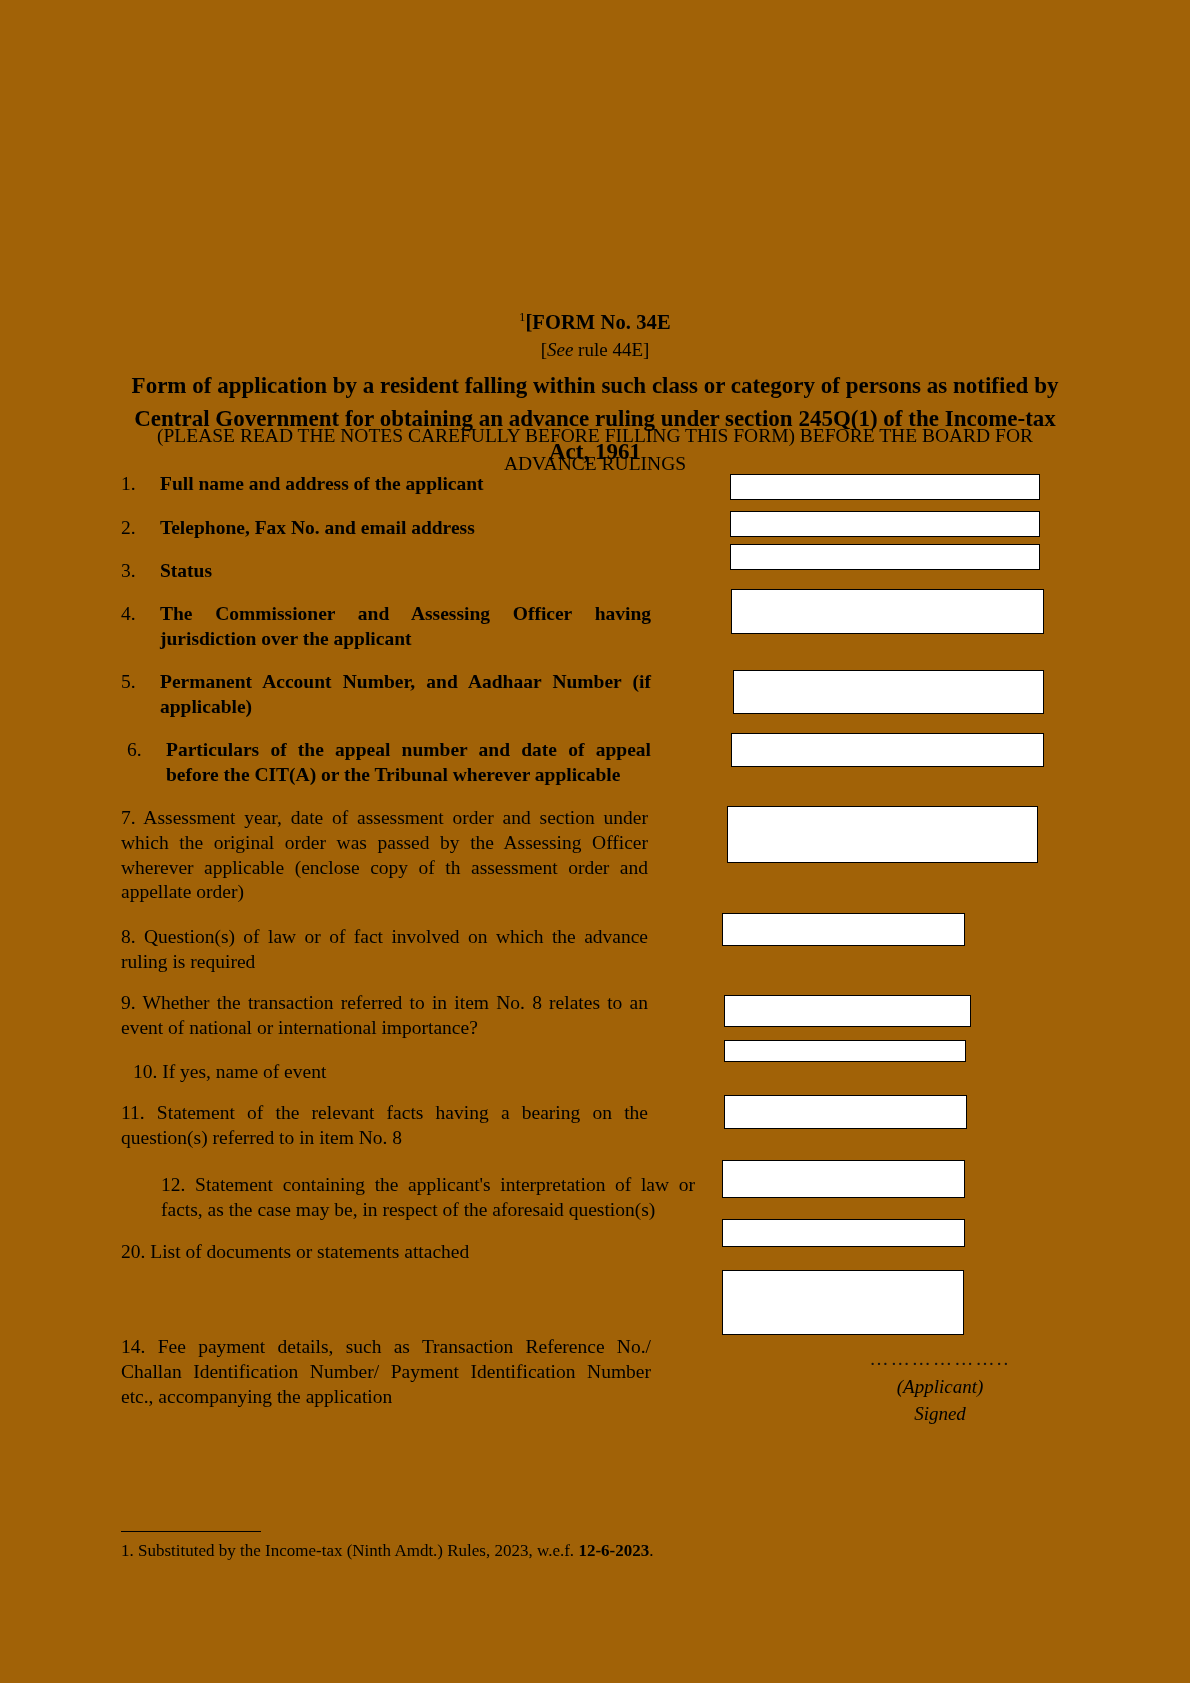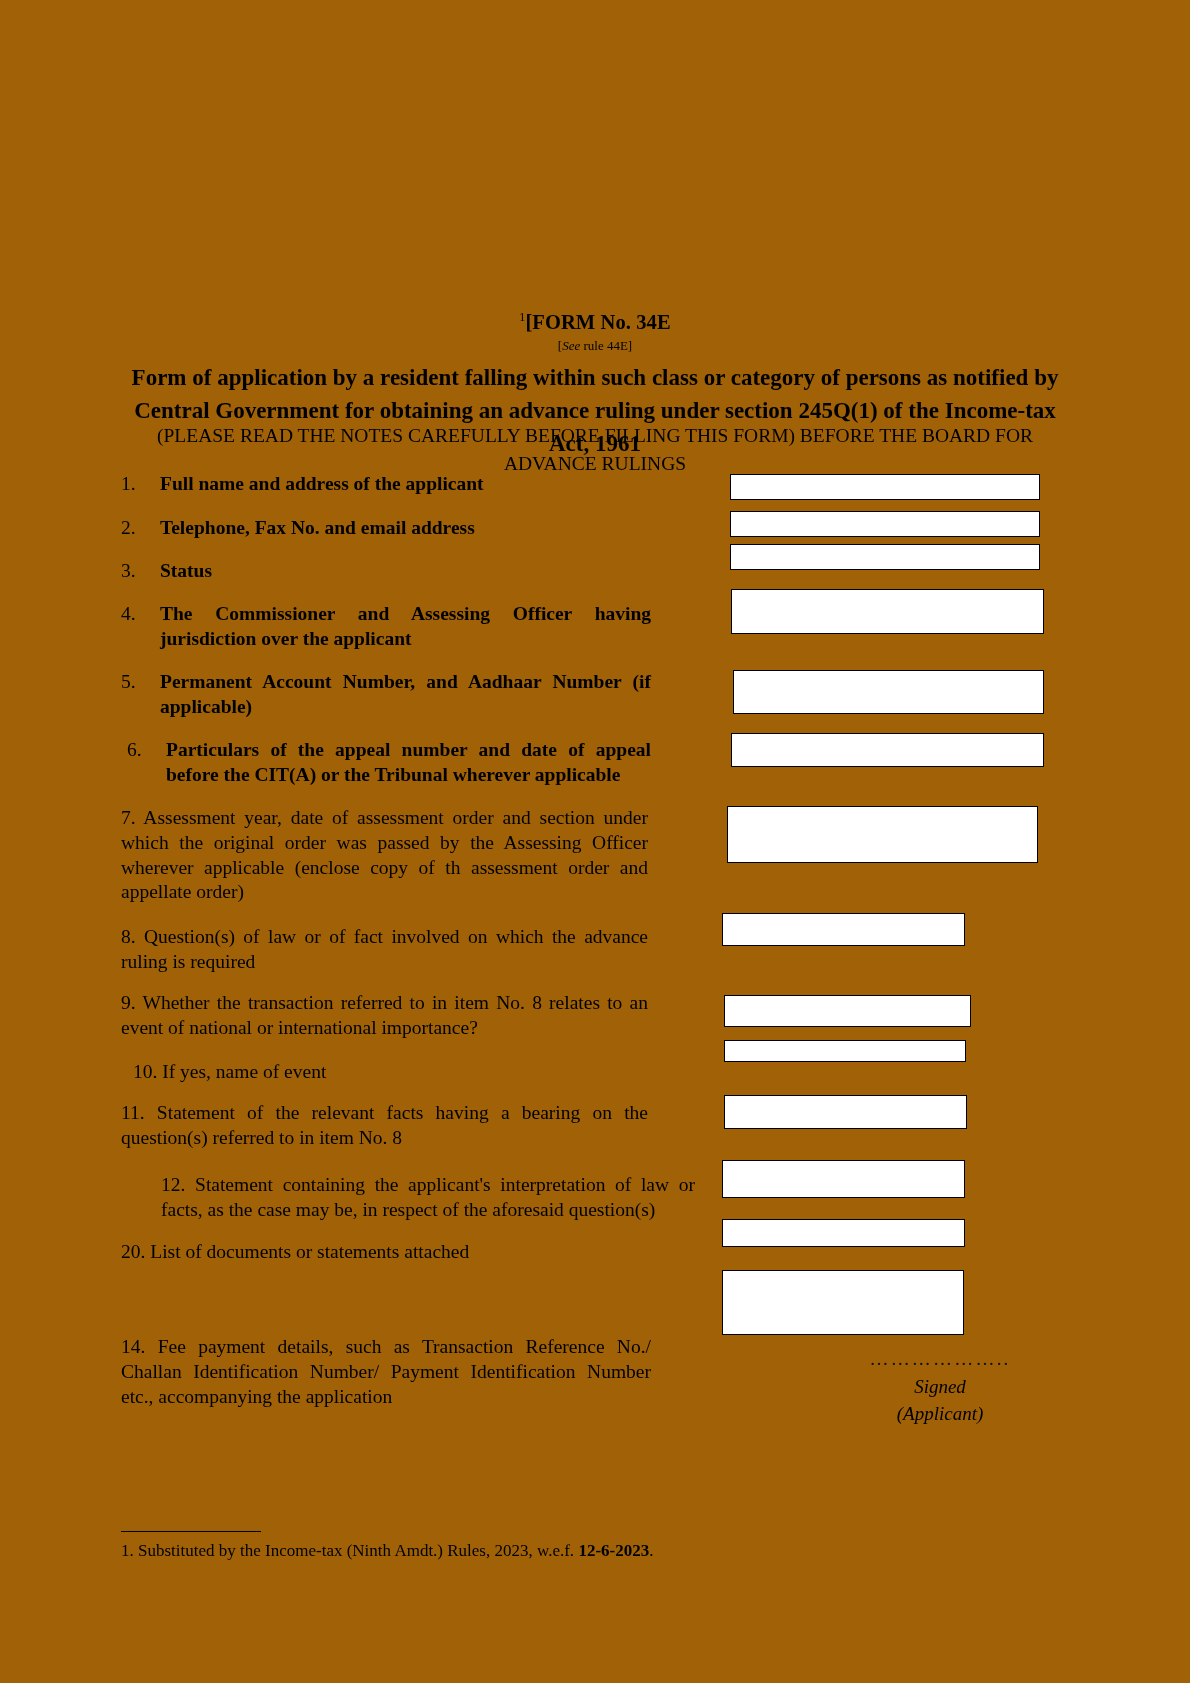--- a/index.html
+++ b/index.html
@@ -34,21 +34,21 @@
     line-height: 1.26;
     letter-spacing: 0.1px;
   }
   .form-no sup {
     font-size: 12px;
     font-weight: normal;
     vertical-align: super;
     line-height: 0;
   }
   .see-rule {
-    font-size: 13px;
+    font-size: 19px;
     line-height: 1.35;
     margin-top: 1px;
   }
   .see-rule i { font-style: italic; }
   .form-desc {
     font-size: 23px;
     font-weight: bold;
     line-height: 1.42;
     margin-top: 8px;
     padding: 0 4px;
@@ -219,22 +219,22 @@
     <div class="qtext justify" style="left:121px; top:1240px; width:534px;">20. List of documents or statements attached</div>
     <div class="box" style="left:722px; top:1219px; width:243px; height:28px;"></div>
 
     <div class="qtext justify" style="left:121px; top:1335px; width:530px;">14. Fee payment details, such as Transaction Reference No./ Challan Identification Number/ Payment Identification Number etc., accompanying the application</div>
     <div class="box" style="left:722px; top:1270px; width:242px; height:65px;"></div>
 
   </div>
 
   <div class="sign-block">
     <div class="sign-dots">………………..</div>
+    <div>(Applicant)</div>
     <div>Signed</div>
-    <div>(Applicant)</div>
   </div>
 
   <div class="footnote-rule"></div>
   <div class="footnote">
     <span>1. Substituted by the Income-tax (Ninth Amdt.) Rules, 2023, w.e.f. </span><b>12-6-2023</b><span>.</span>
   </div>
 
 </div>
 
 </body></html>

